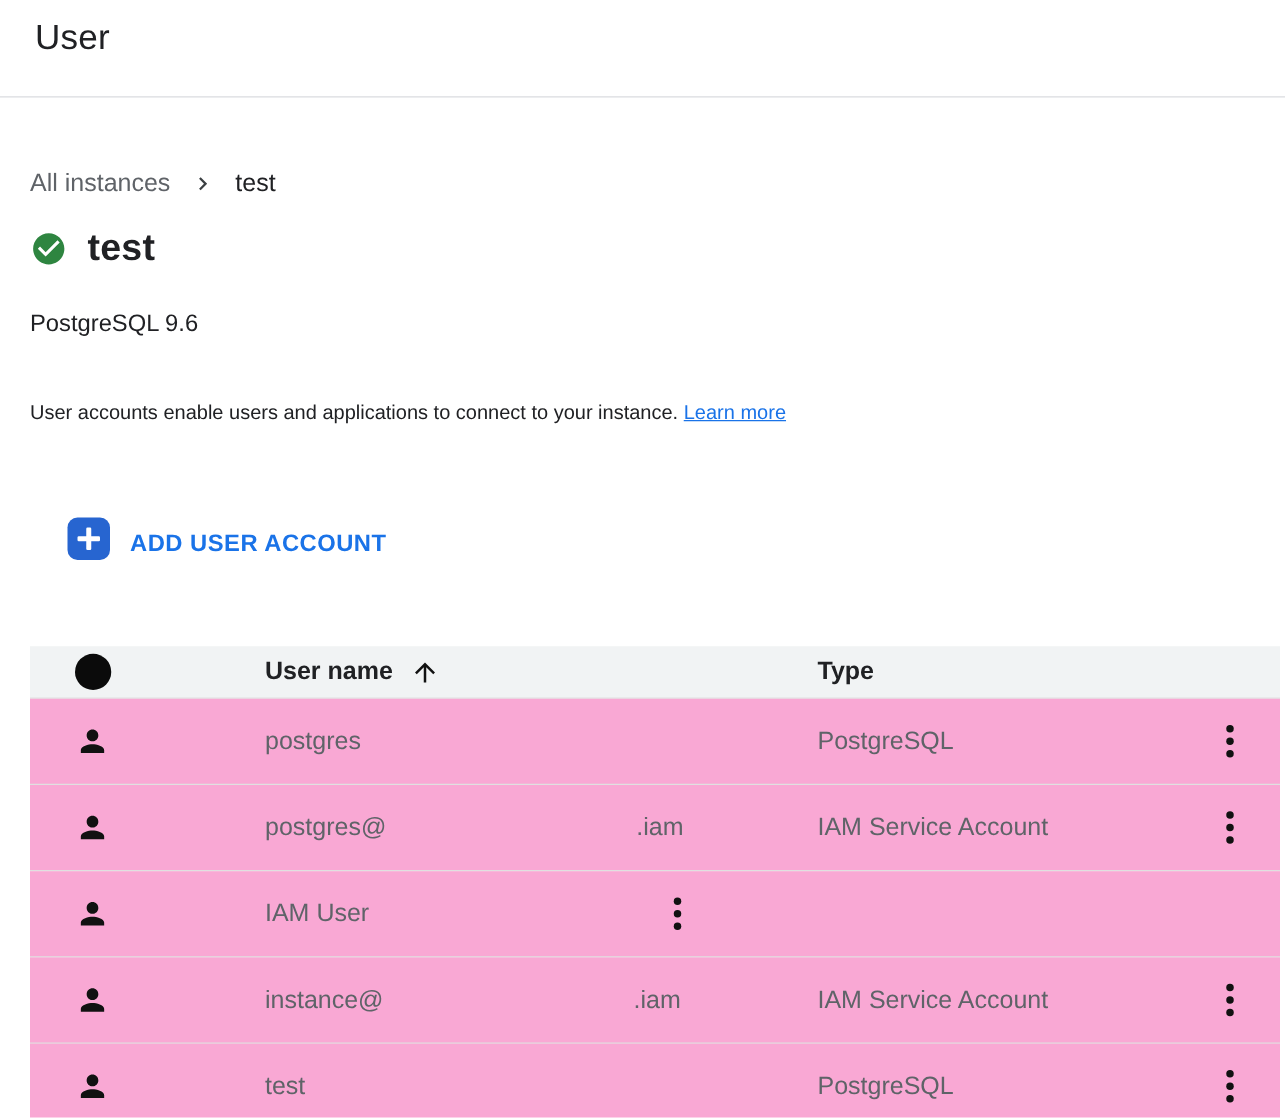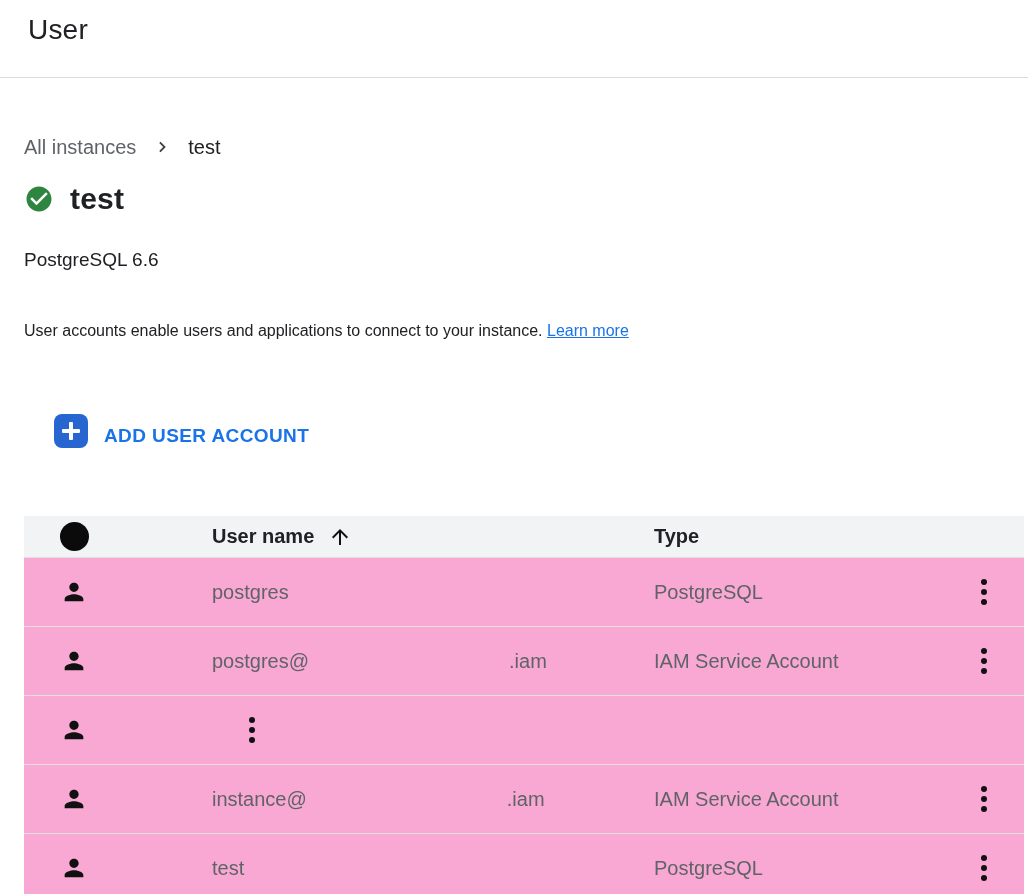--- a/index.html
+++ b/index.html
@@ -84,21 +84,21 @@
     <span class="current">test</span>
   </nav>
 
   <div class="instance-heading">
     <svg class="check" viewBox="0 0 24 24">
       <path d="M12 2C6.48 2 2 6.48 2 12s4.48 10 10 10 10-4.48 10-10S17.52 2 12 2zm-2 15-5-5 1.41-1.41L10 14.17l7.59-7.59L19 8l-9 9z"></path>
     </svg>
     <span class="name">test</span>
   </div>
 
-  <div class="instance-version">PostgreSQL 6.6</div>
+  <div class="instance-version">PostgreSQL 9.6</div>
 
   <p class="description"><span>User accounts enable users and applications to connect to your instance.</span>
     <a>Learn more</a>
   </p>
 
   <button class="add-user">
     <span class="plus-box"></span>
     <span class="label">ADD USER ACCOUNT</span>
   </button>
 
@@ -160,20 +160,21 @@
       </button>
     </div>
   </div>
 
   <div class="t-row">
     <div class="col-icon">
       <svg class="person-icon" viewBox="0 0 24 24">
         <path d="M12 12c2.21 0 4-1.79 4-4s-1.79-4-4-4-4 1.79-4 4 1.79 4 4 4zm0 2c-2.67 0-8 1.34-8 4v2h16v-2c0-2.66-5.33-4-8-4z"></path>
       </svg>
     </div>
+    <div class="col-type">IAM User</div>
     <div class="col-menu">
       <button class="kebab">
         <i></i>
               <i></i>
               <i></i>
       </button>
     </div>
   </div>
 
   <div class="t-row">

